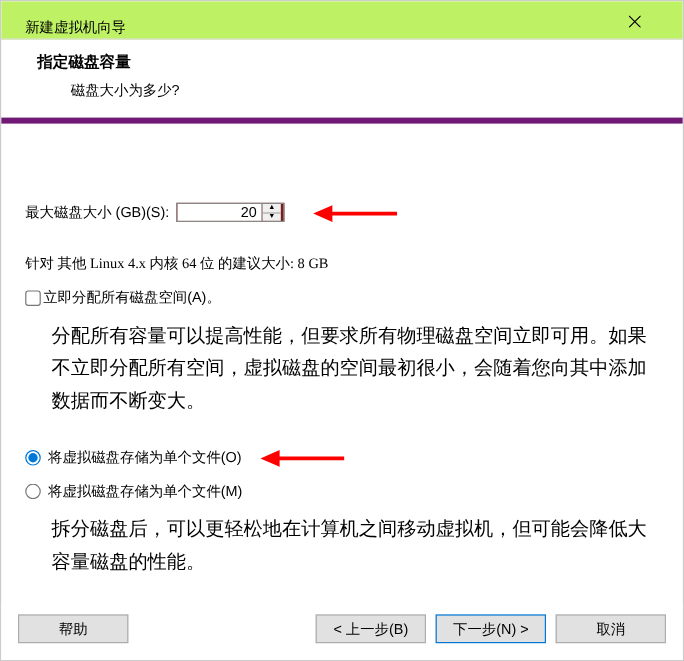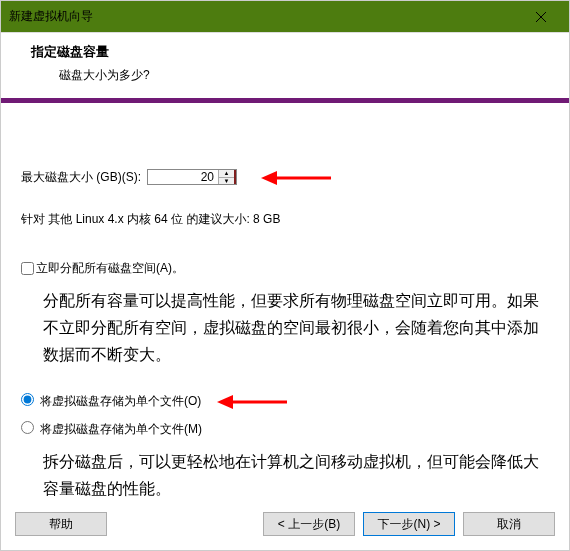--- a/index.html
+++ b/index.html
@@ -9,24 +9,24 @@
       background: #fff;
       width: 570px;
       height: 551px;
       overflow: hidden;
       position: relative;
       border: 1px solid #ccc;
     }
     .titlebar {
       height: 32px;
       display: flex;
-      align-items: center;
-      padding: 0 8px;
+      align-items: flex-end;
+      padding: 0 20px;
       border-bottom: 1px solid #ddd;
-      background: #4d7c0f;
+      background: #bef264;
     }
     .titlebar-title { font-size: 12px; color: #000; flex: 1; }
     .close-btn {
       width: 40px; height: 28px;
       display: flex; align-items: center; justify-content: center;
       cursor: pointer;
     }
     .close-btn svg { width: 10px; height: 10px; }
     .header-area {
       padding: 10px 30px 14px;
@@ -65,34 +65,34 @@
       cursor: pointer; background: #f0f0f0;
       font-size: 6px; line-height: 1;
     }
     .spin-btns div:first-child { border-bottom: 1px solid #aaa; }
     .arrow-red {
       position: relative;
       margin-left: 18px;
       display: inline-block;
     }
     .arrow-red svg { display: block; }
-    .reco { font-size: 12px; margin-bottom: 32px; }
+    .reco { font-size: 12px; margin-bottom: 12px; font-family: Liberation Serif, serif; }
     .checkbox-row {
       display: flex; align-items: center;
       gap: 2px; margin-bottom: 10px;
     }
     .checkbox-row input { width: 13px; height: 13px; }
     .desc {
       font-size: 16px; line-height: 1.7;
       padding-left: 22px;
       margin-bottom: 24px;
       color: #000000;
     }
     .radio-row {
-      display: flex; align-items: flex-start;
+      display: flex; align-items: center;
       gap: 6px; margin-bottom: 10px;
     }
     .radio-row input { width: 13px; height: 13px; accent-color: #0078d7; }
     .radio-arrow { margin-left: 10px; }
     .footer {
       position: absolute;
       bottom: 0; left: 0; right: 0;
       padding: 10px 14px 14px;
       display: flex; gap: 8px;
       align-items: center;

